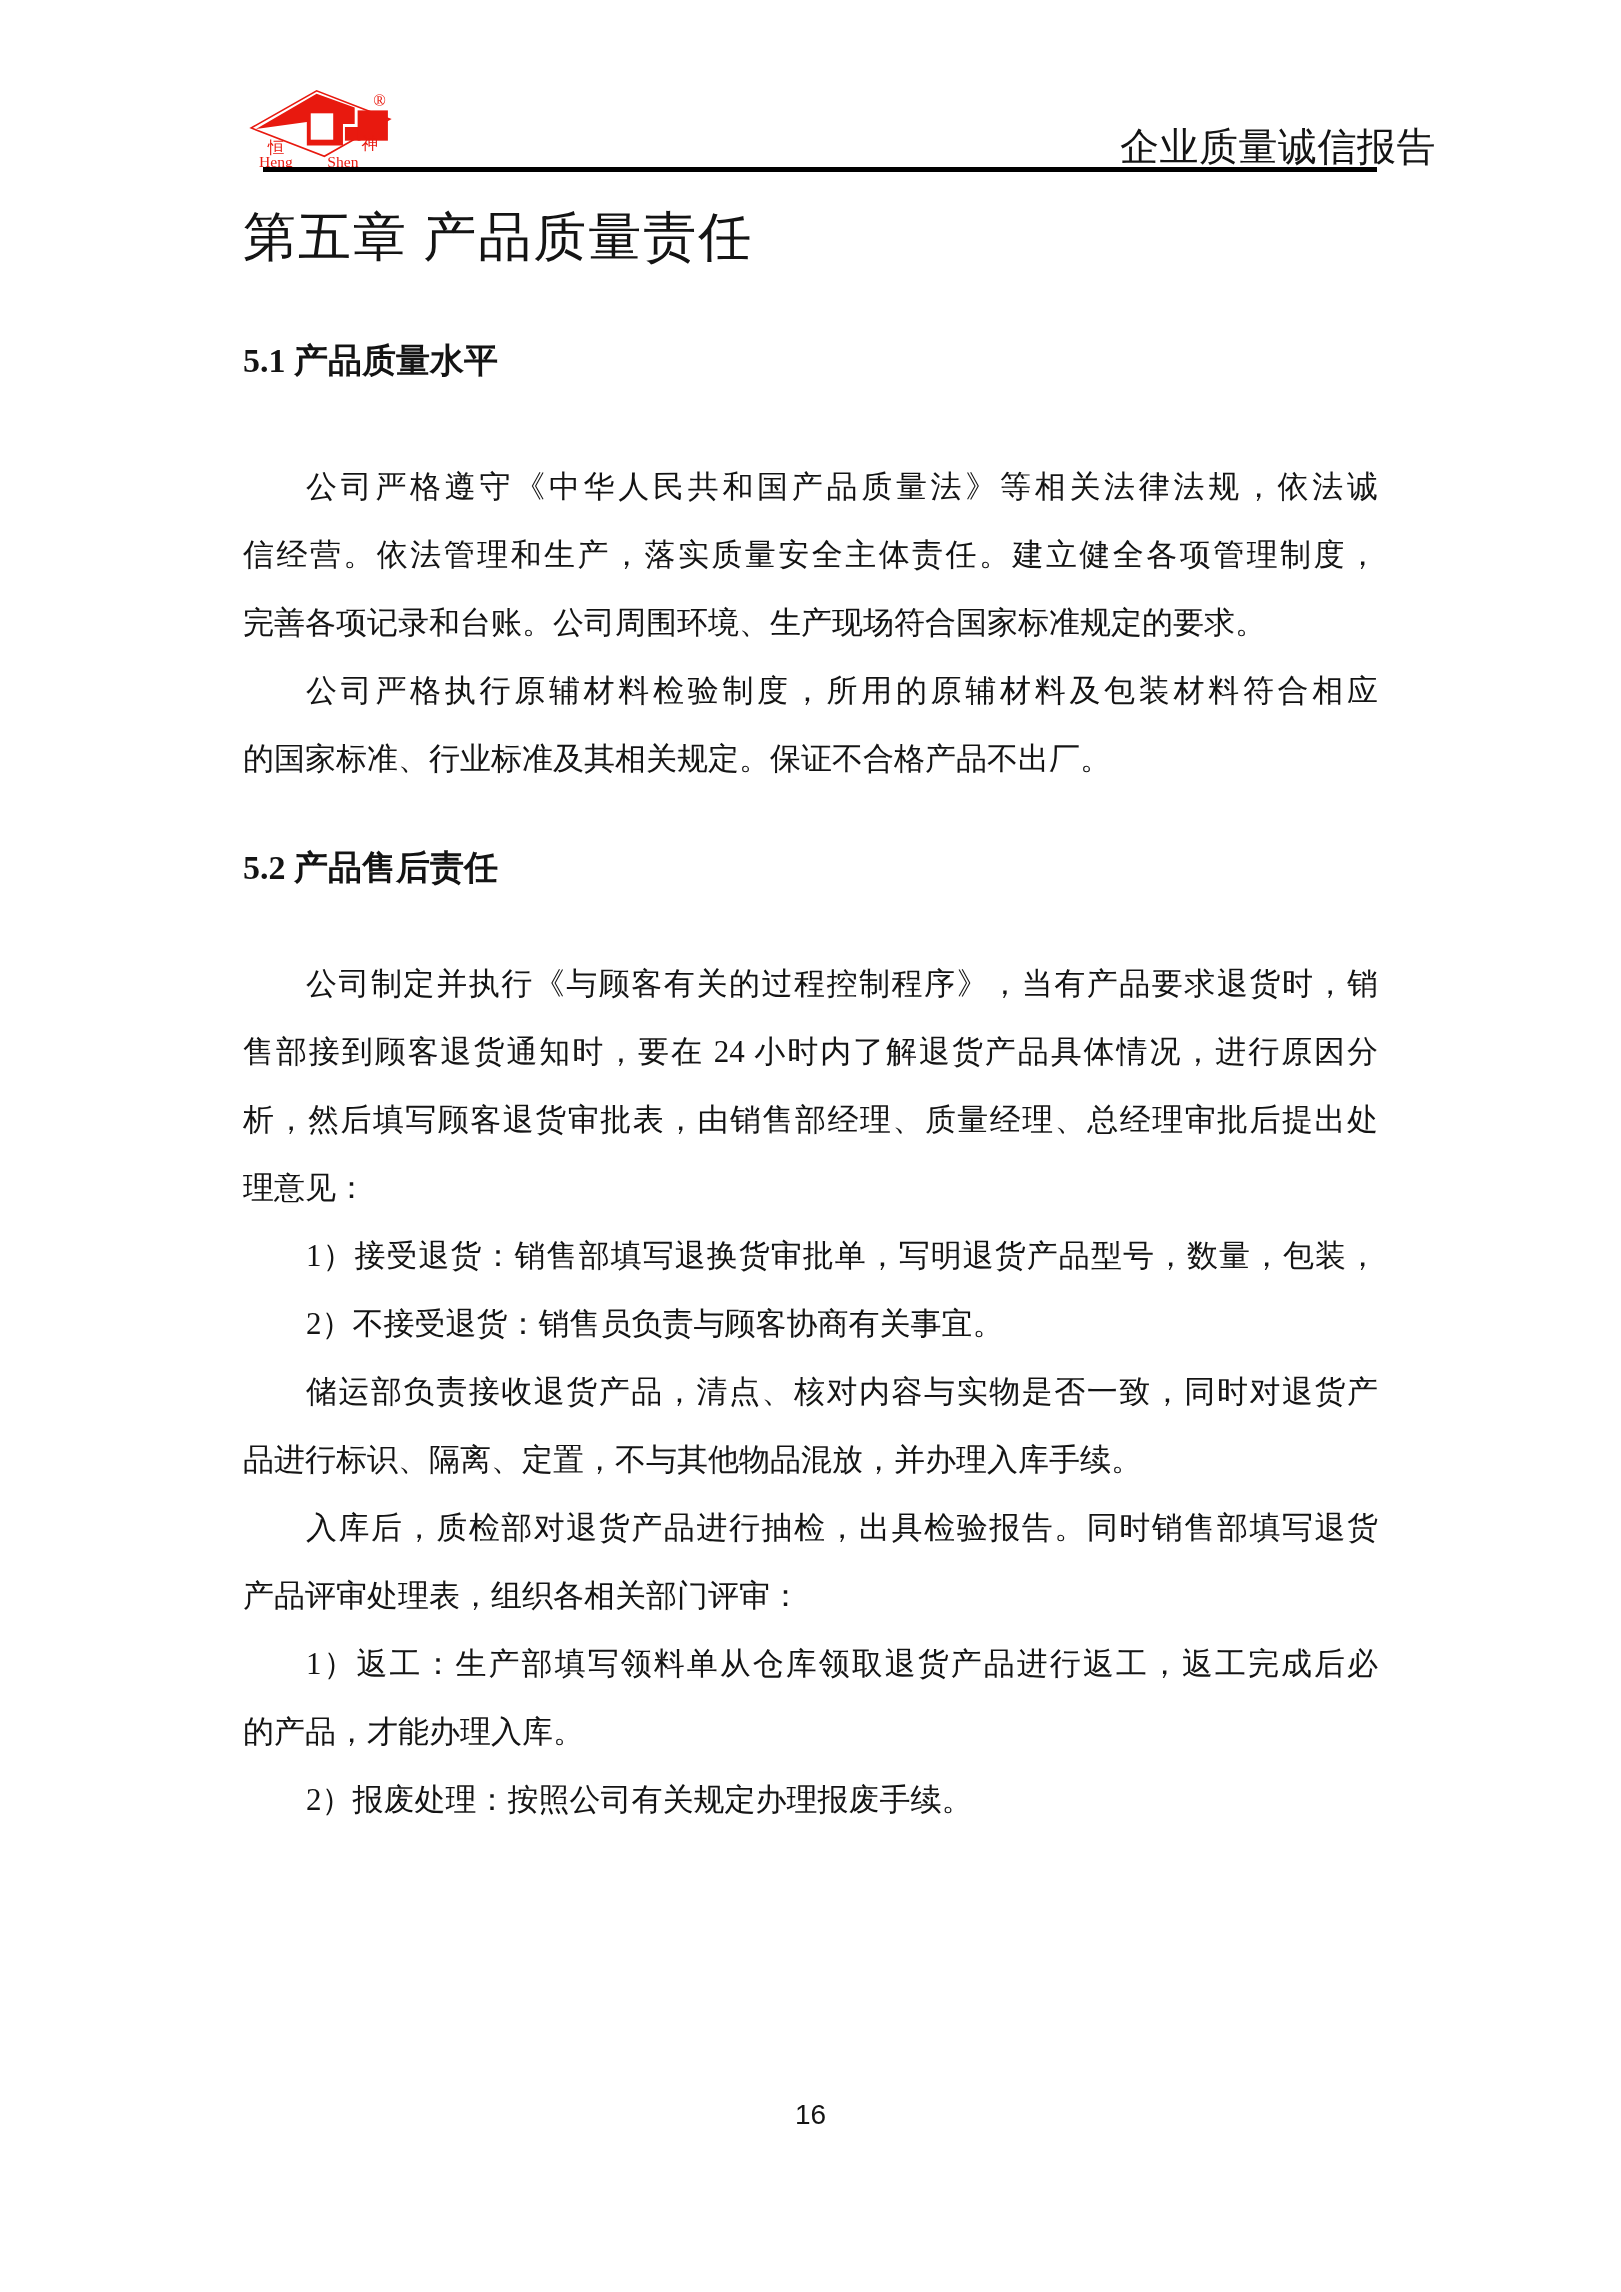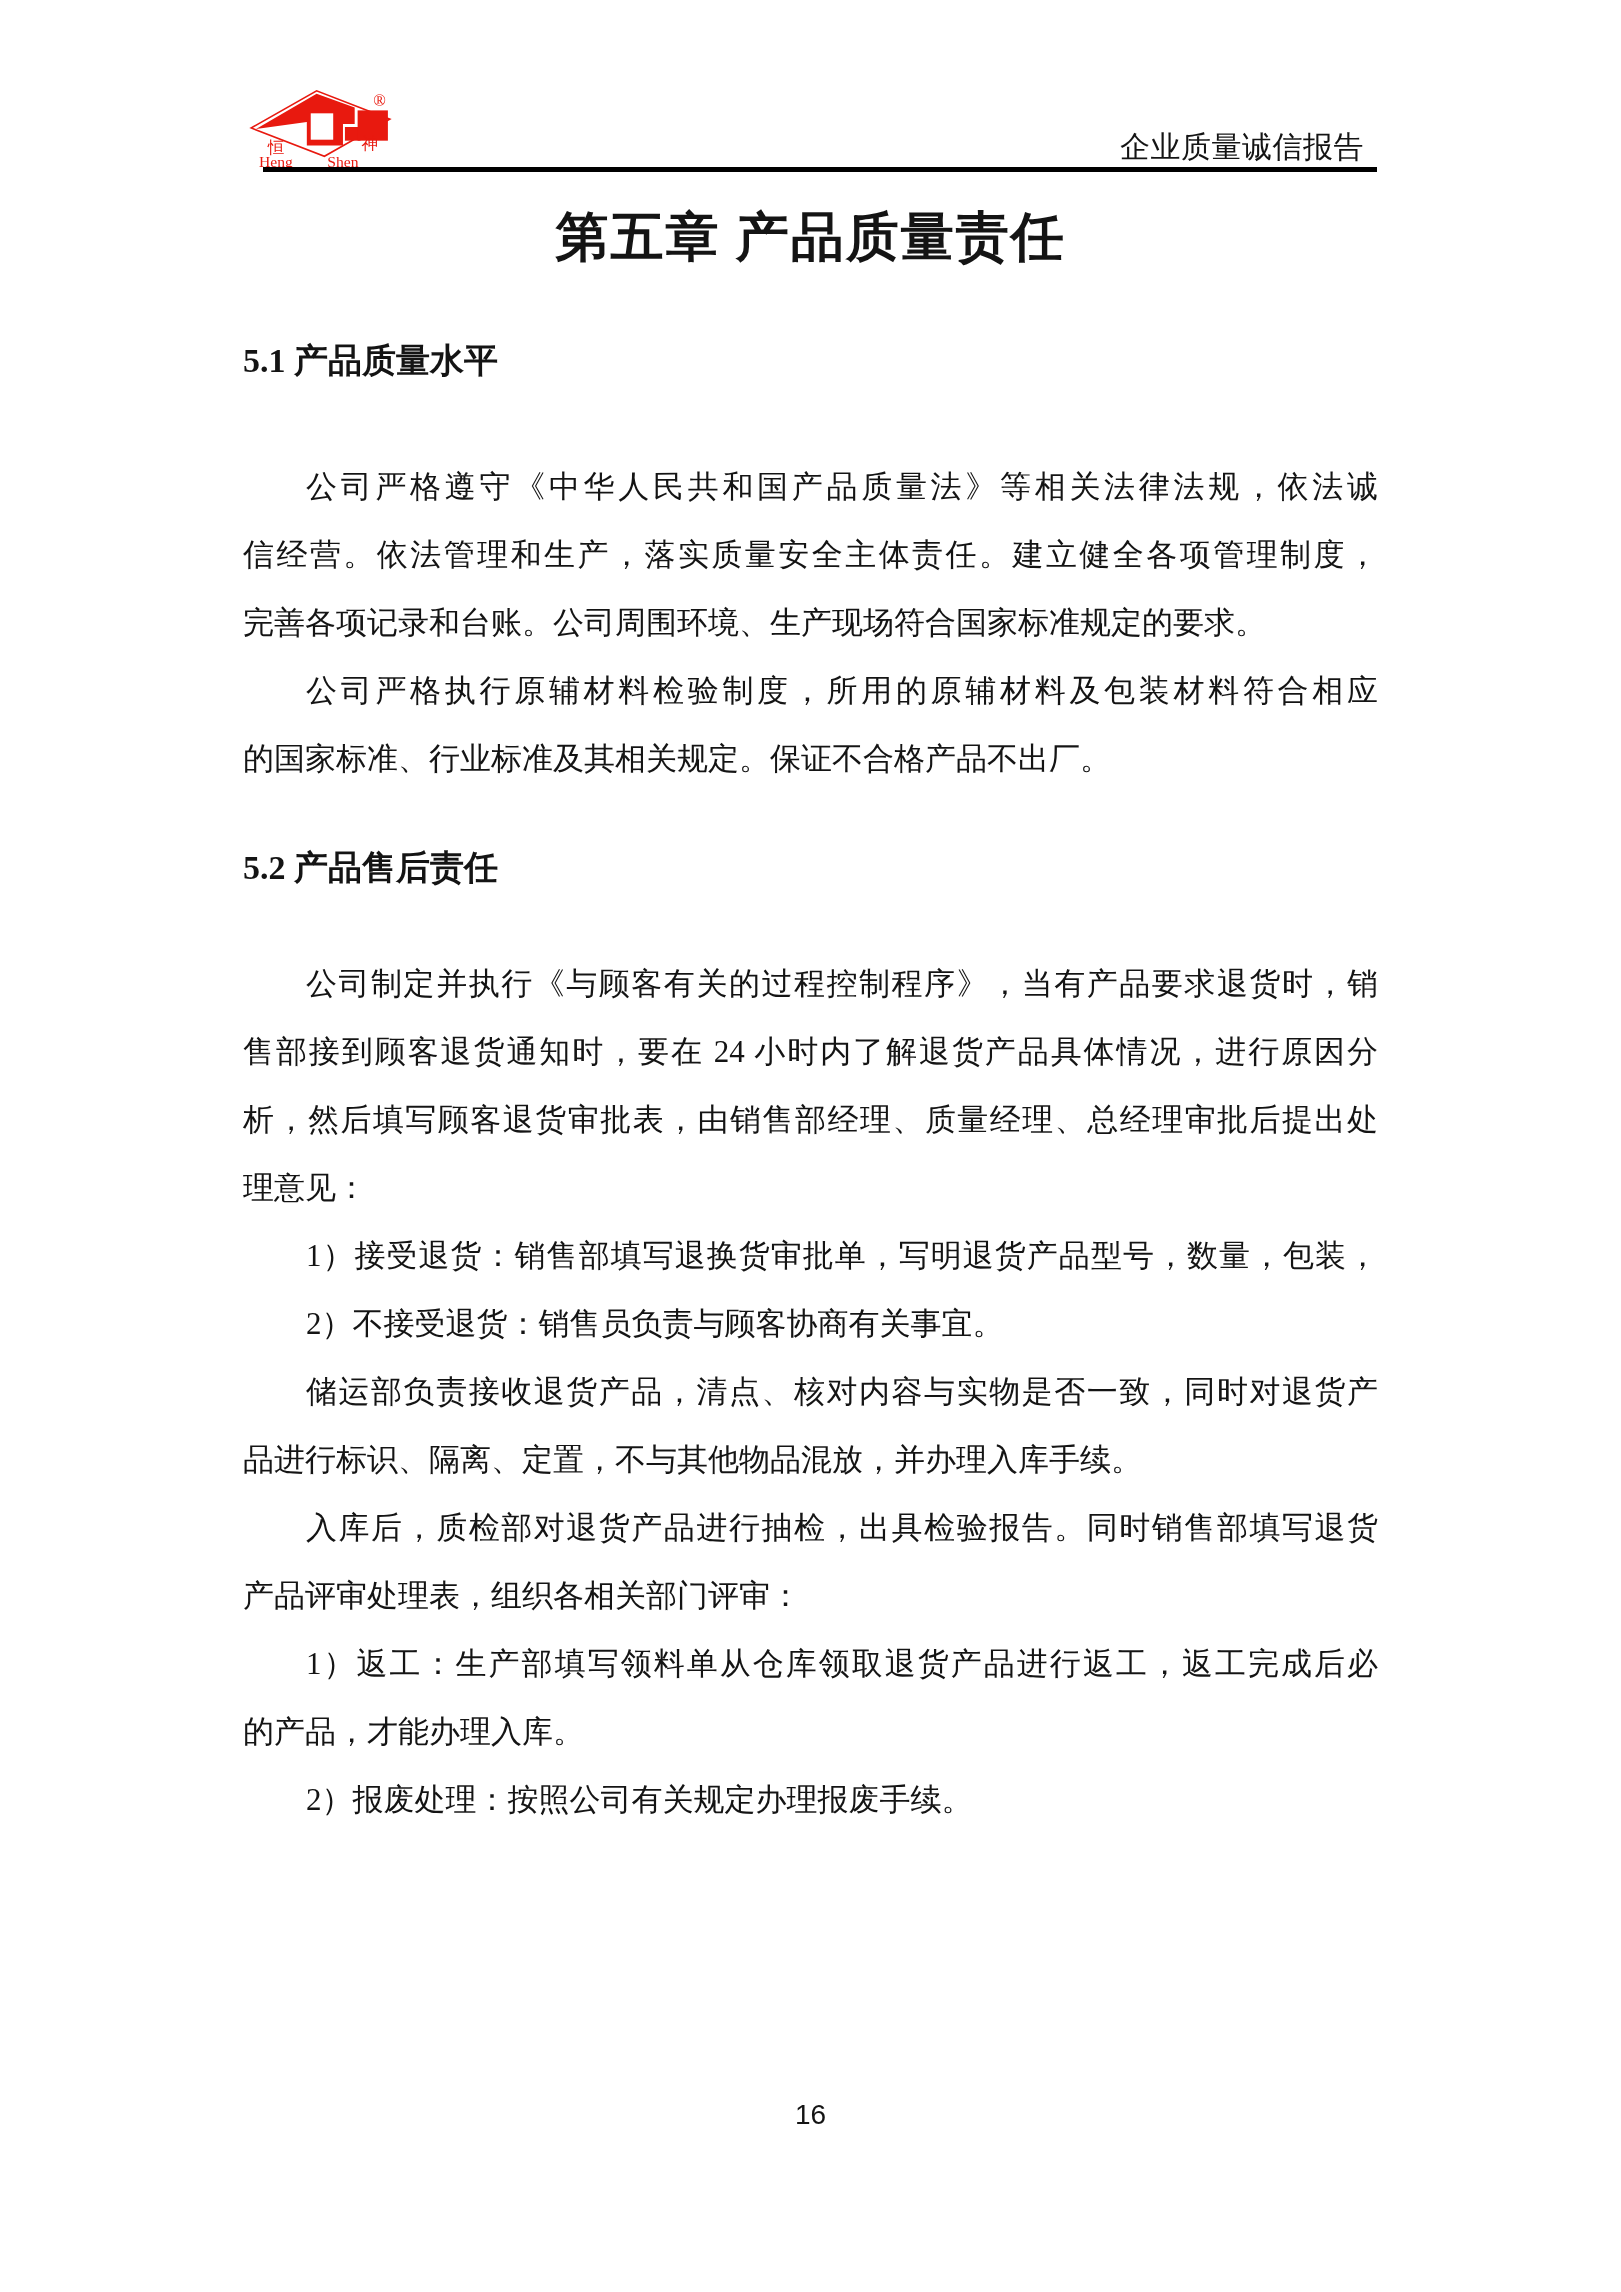--- a/index.html
+++ b/index.html
@@ -9,27 +9,27 @@
     margin:0 auto;
     background:#ffffff;
     color:#141414;
     font-family:"Liberation Serif","DejaVu Serif",serif;
     overflow:hidden;
   }
   
   .logo{position:absolute;left:248px;top:85px;width:145px;height:84px;}
   .doc-title{
     position:absolute;left:1120px;top:128px;
-    font-size:30px;line-height:37px;letter-spacing:0.5px;white-space:nowrap;
+    font-size:39px;line-height:37px;letter-spacing:0.5px;white-space:nowrap;
   }
   .header-rule{position:absolute;left:263px;top:167px;width:1114px;height:4.9px;background:#000;}
   
   .chapter-title{
     position:absolute;left:243px;top:199px;width:1135px;
-    text-align:center;font-size:53px;font-weight:bold;line-height:76px;
+    text-align:left;font-size:53px;font-weight:normal;line-height:76px;
     letter-spacing:2px;white-space:nowrap;
   }
   .sec-heading{
     position:absolute;left:243px;
     font-size:34px;font-weight:bold;line-height:47px;white-space:nowrap;
   }
   .sec-heading.h51{top:337px;}
   .sec-heading.h52{top:844px;}
   
   .block{

